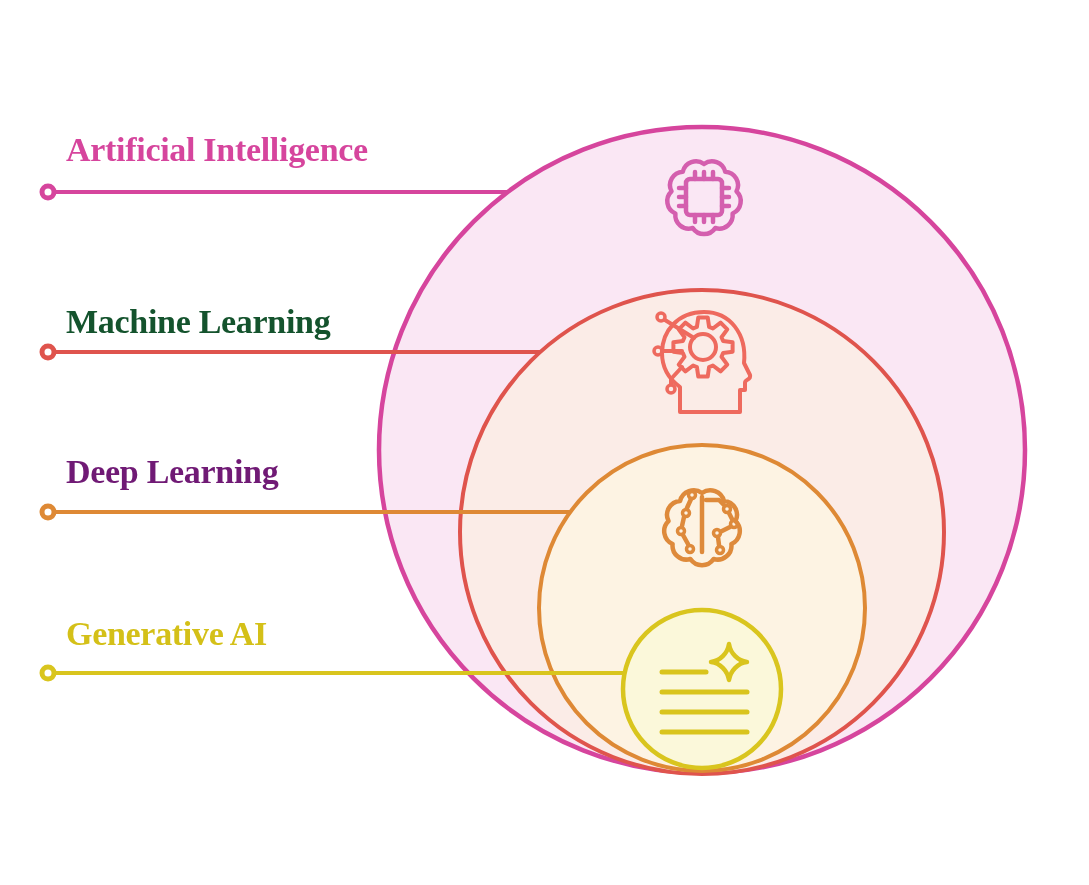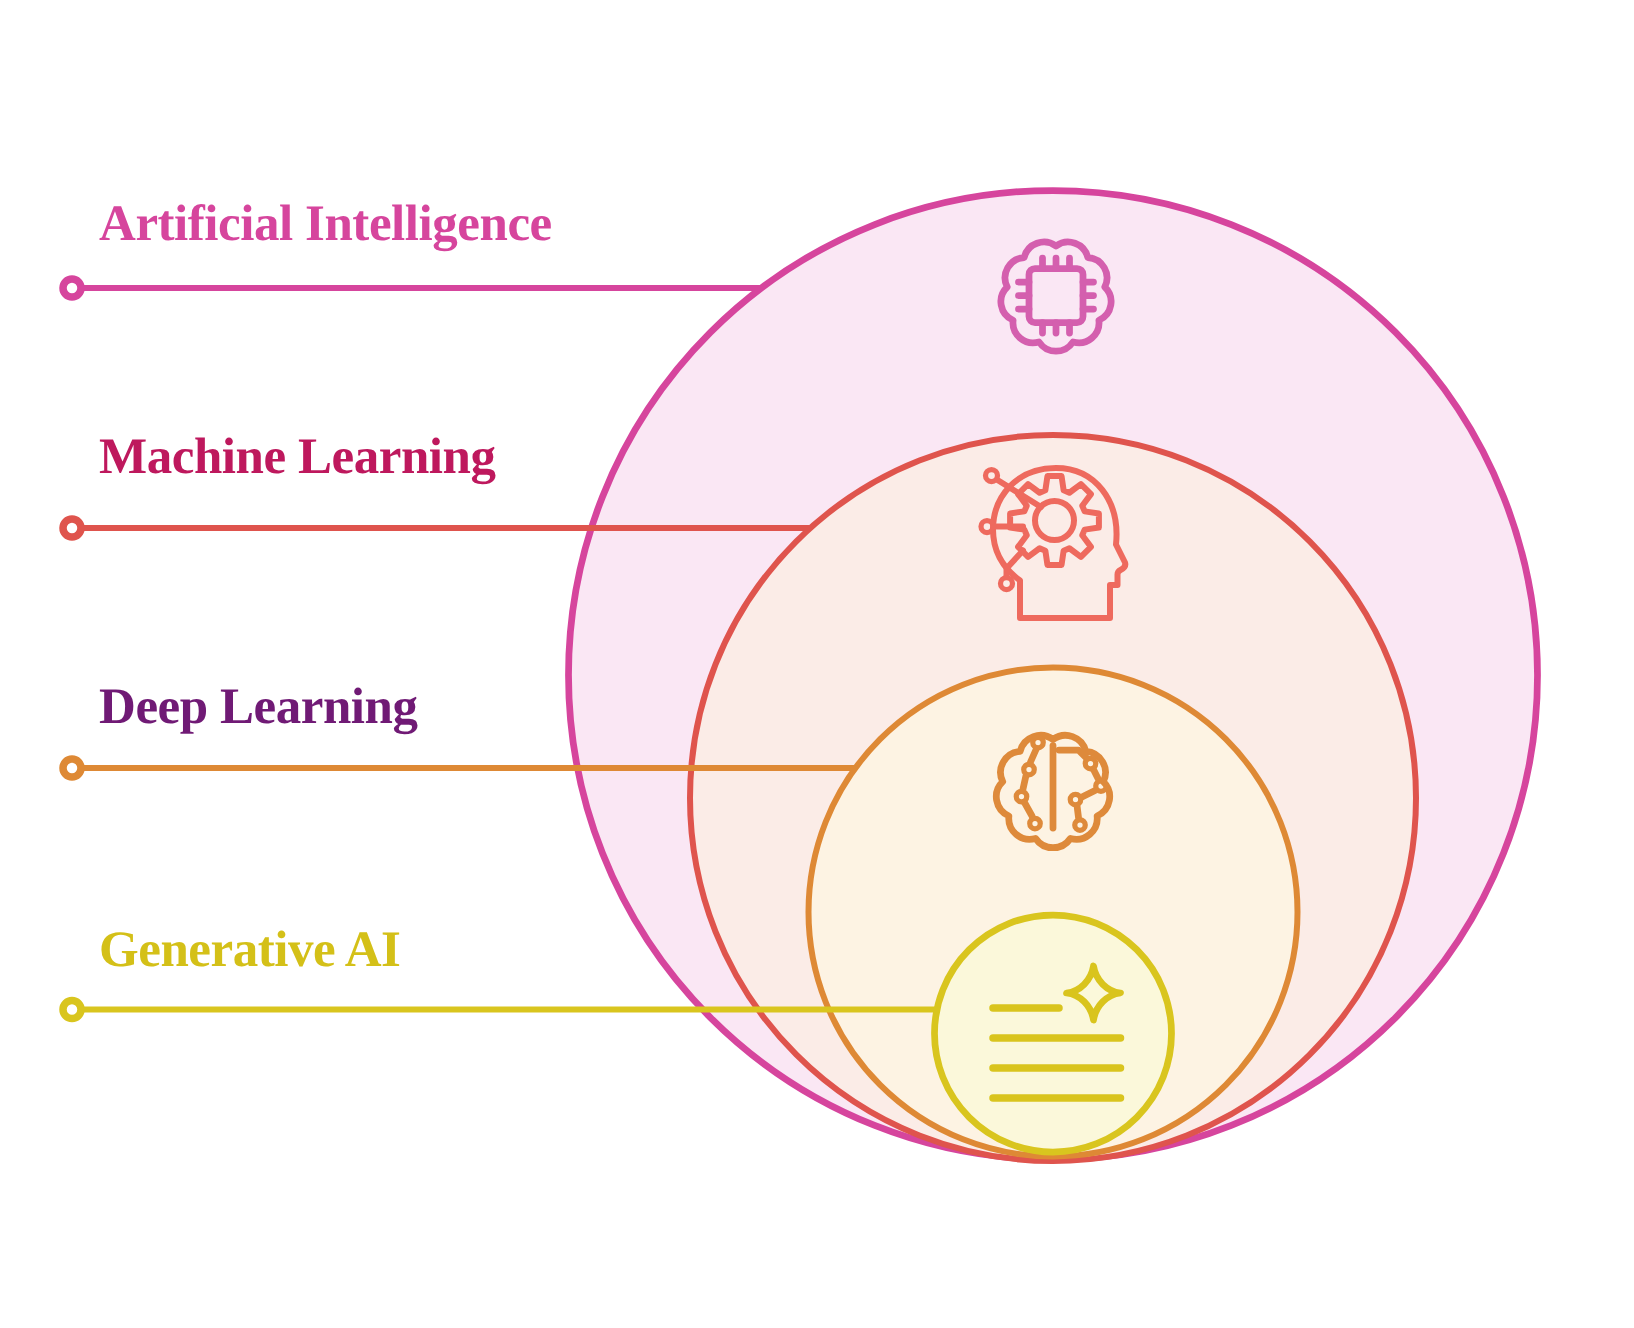--- a/index.html
+++ b/index.html
@@ -14,21 +14,21 @@
   .label{
     position:absolute;
     left:66px;
     font-size:34px;
     font-weight:700;
     letter-spacing:-0.3px;
     line-height:1.1;
     white-space:nowrap;
   }
   .label-ai{top:131px;color:#d6459d;}
-  .label-ml{top:286px;color:#be185d;}
+  .label-ml{top:303px;color:#14532d;}
   .label-dl{top:453px;color:#701a75;}
   .label-gen{top:615px;color:#d4c018;}
 
   .circle-ai{fill:#fae7f4;stroke:#d6459d;stroke-width:4.5;}
   .circle-ml{fill:#fbece7;stroke:#df544d;stroke-width:4;}
   .circle-dl{fill:#fdf3e3;stroke:#de8935;stroke-width:4;}
   .circle-gen{fill:#fbf8da;stroke:#d9c51e;stroke-width:4.5;}
 
   .lead-ai{stroke:#d6459d;}
   .lead-ml{stroke:#df544d;}

